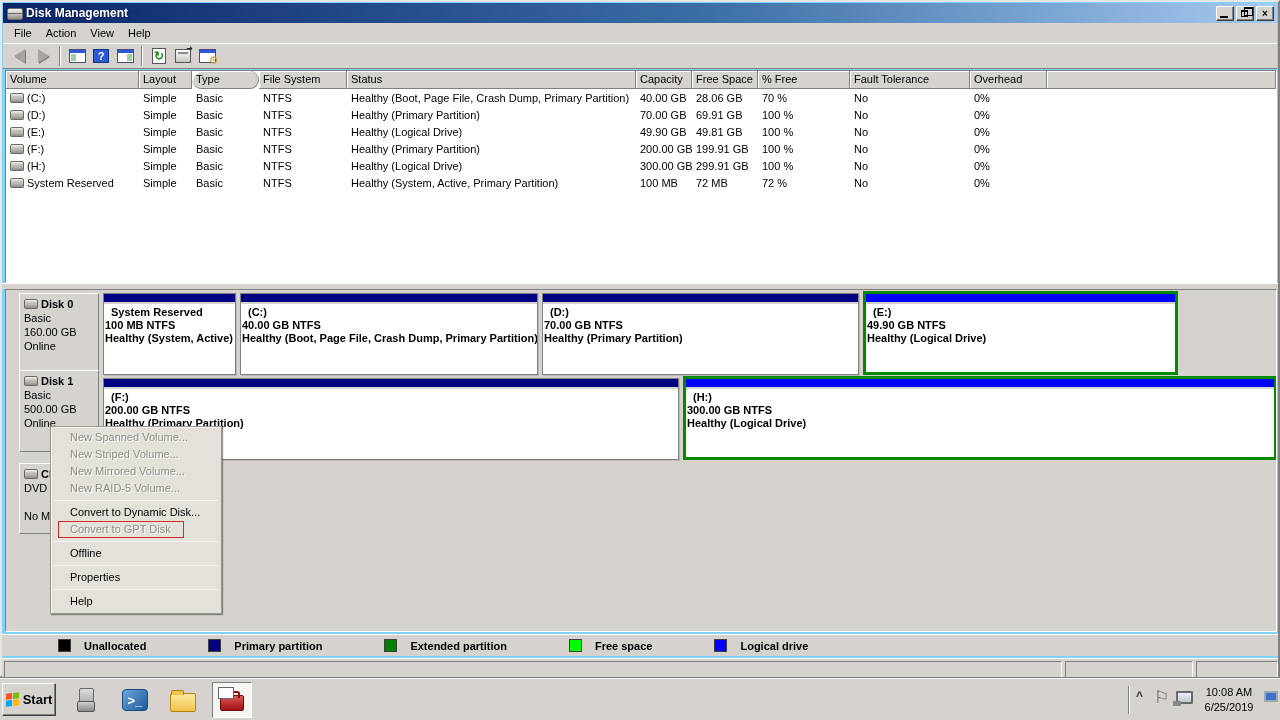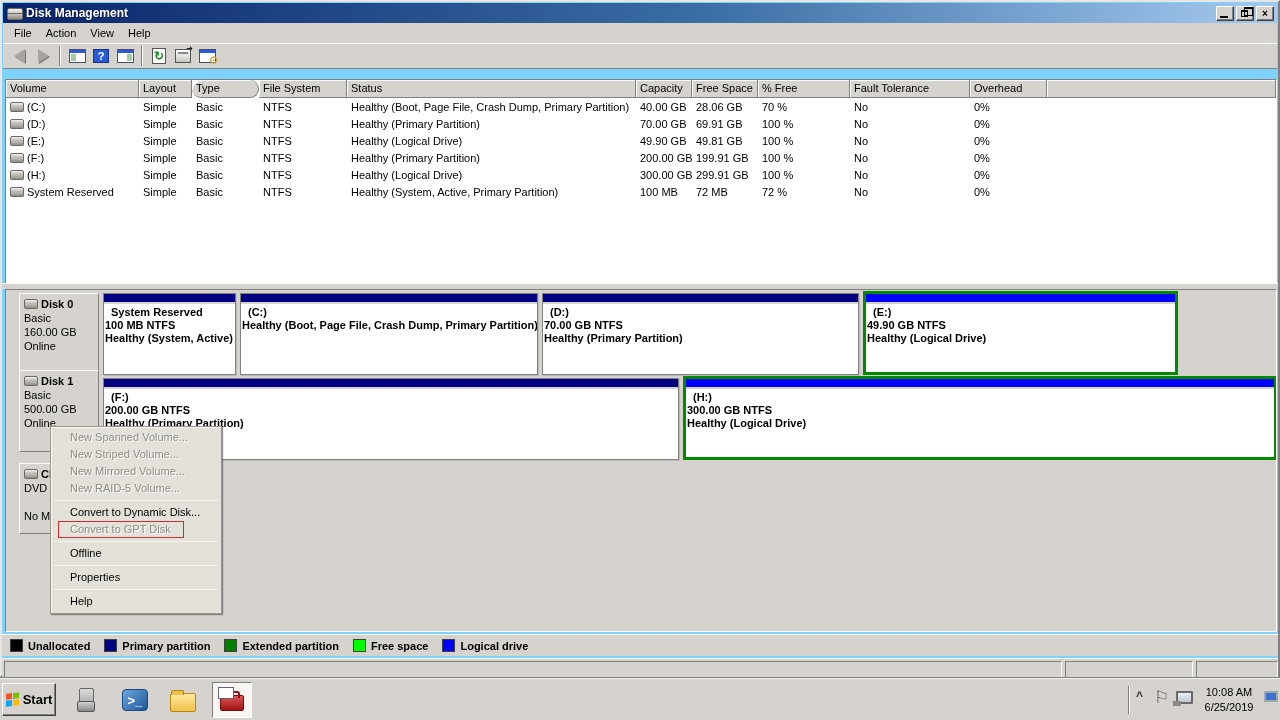--- a/index.html
+++ b/index.html
@@ -50,21 +50,21 @@
     font-size:12px; font-weight:bold; display:flex; align-items:center; justify-content:center; }
   .sheetico { width:16px; height:14px; background:linear-gradient(#fdfdfb,#c9c6c0); border:1px solid #555; position:relative; }
   .sheetico:before { content:""; position:absolute; left:2px; top:2px; right:2px; height:2px; background:#8a8a8a; }
   .sheetico:after { content:"➜"; position:absolute; right:-3px; top:-6px; font-size:8px; color:#222; }
   .gearwin { width:17px; height:14px; border:1px solid #4d4d6e; background:#fff; position:relative; }
   .gearwin:before { content:""; position:absolute; left:0; top:0; right:0; height:3px; background:#2a5ad6; }
   .gearwin:after { content:"⚙"; position:absolute; right:-4px; bottom:-5px; font-size:11px; color:#c9a227; }
 
   
   .toppane { position:absolute; left:3px; top:68px; width:1272px; height:213px; background:#fff;
-    border:1px solid; border-color:#808080 #fff #fff #808080; overflow:hidden;margin-top:9px; }
+    border:1px solid; border-color:#808080 #fff #fff #808080; overflow:hidden; }
   .vt-header { display:flex; height:18px; }
   .vt-h { background:#d6d3ce; border-right:1px solid #808080; border-bottom:1px solid #808080;
     box-shadow:inset 1px 1px 0 #fff; padding:2px 0 0 4px; white-space:nowrap; overflow:hidden; }
   .vt-row { display:flex; height:17px; align-items:center; }
   .vt-c { padding-left:4px; white-space:nowrap; overflow:hidden; flex-shrink:0; }
   .c0{width:133px;} .c1{width:53px;} .c2{width:67px;border-radius:9px;} .c3{width:88px;} .c4{width:289px;}
   .c5{width:56px;} .c6{width:66px;} .c7{width:92px;} .c8{width:120px;} .c9{width:77px;} .c10{flex:1;}
   .vol-ico { display:inline-block; width:14px; height:10px; vertical-align:-1px; margin-right:3px; position:relative; }
   .vol-ico:before { content:""; position:absolute; inset:0 0 4px 0; background:linear-gradient(#f2f1ef,#b5b2ac);
     border:1px solid #6d6a64; border-radius:2px 2px 0 0; }
@@ -94,21 +94,21 @@
     border:1px solid #9a978f; box-shadow:inset 1px 1px 0 #f6f5f1, 1px 1px 1px rgba(60,60,60,.55);
     padding:2px 1px 3px 1px; }
   .mi { height:17px; line-height:17px; padding-left:18px; white-space:nowrap; color:#000; position:relative; }
   .mi.disabled { color:#8d8b85; text-shadow:1px 1px 0 #fff; }
   .mi-sep { height:1px; background:#9a978f; border-bottom:1px solid #f6f5f1; margin:3px 2px; }
   .red-box { position:absolute; left:6px; top:0; width:126px; height:17px; border:1px solid #d22c2c; }
 
   
   .legendbar { position:absolute; left:0; top:632px; right:0; height:22px; background:#d6d3ce;
     border-top:1px solid #fff; display:flex; align-items:center; padding-left:8px; gap:14px; }
-  .leg-item { display:flex; align-items:flex-end; gap:5px; font-weight:bold; }
+  .leg-item { display:flex; align-items:flex-end; gap:13px; font-weight:bold;margin-left:48px; }
   .leg-sw { width:13px; height:13px; border:1px solid #404040; }
   .statusbar { position:absolute; left:0; top:656px; right:0; height:21px; background:#d6d3ce;
     border-top:1px solid #fff; }
   .sb-panel { position:absolute; top:2px; height:17px; border:1px solid; border-color:#808080 #fff #fff #808080; }
 
   
   .taskbar { position:absolute; left:0; top:678px; width:1280px; height:42px; background:#d6d3ce;
     border-top:1px solid #f4f3f1; box-shadow:0 -1px 0 #808080; }
   .startbtn { position:absolute; left:2px; top:4px; width:54px; height:33px; background:#d6d3ce;
     border:1px solid; border-color:#fff #404040 #404040 #fff; box-shadow:inset -1px -1px 0 #808080;
@@ -302,20 +302,21 @@
     </div>
     <div class="part" style="left:97px; top:3px; width:133px;">
       <div class="strip primary"></div>
       <div class="p-title">System Reserved</div>
       <div class="p-line">100 MB NTFS</div>
       <div class="p-line">Healthy (System, Active)</div>
     </div>
     <div class="part" style="left:234px; top:3px; width:298px;">
       <div class="strip primary"></div>
       <div class="p-title">(C:)</div>
+      <div class="p-line">40.00 GB NTFS</div>
       <div class="p-line">Healthy (Boot, Page File, Crash Dump, Primary Partition)</div>
     </div>
     <div class="part" style="left:536px; top:3px; width:317px;">
       <div class="strip primary"></div>
       <div class="p-title">(D:)</div>
       <div class="p-line">70.00 GB NTFS</div>
       <div class="p-line">Healthy (Primary Partition)</div>
     </div>
     <div class="part ext" style="left:857px; top:1px; width:315px; height:84px;">
       <div class="strip logical"></div>

